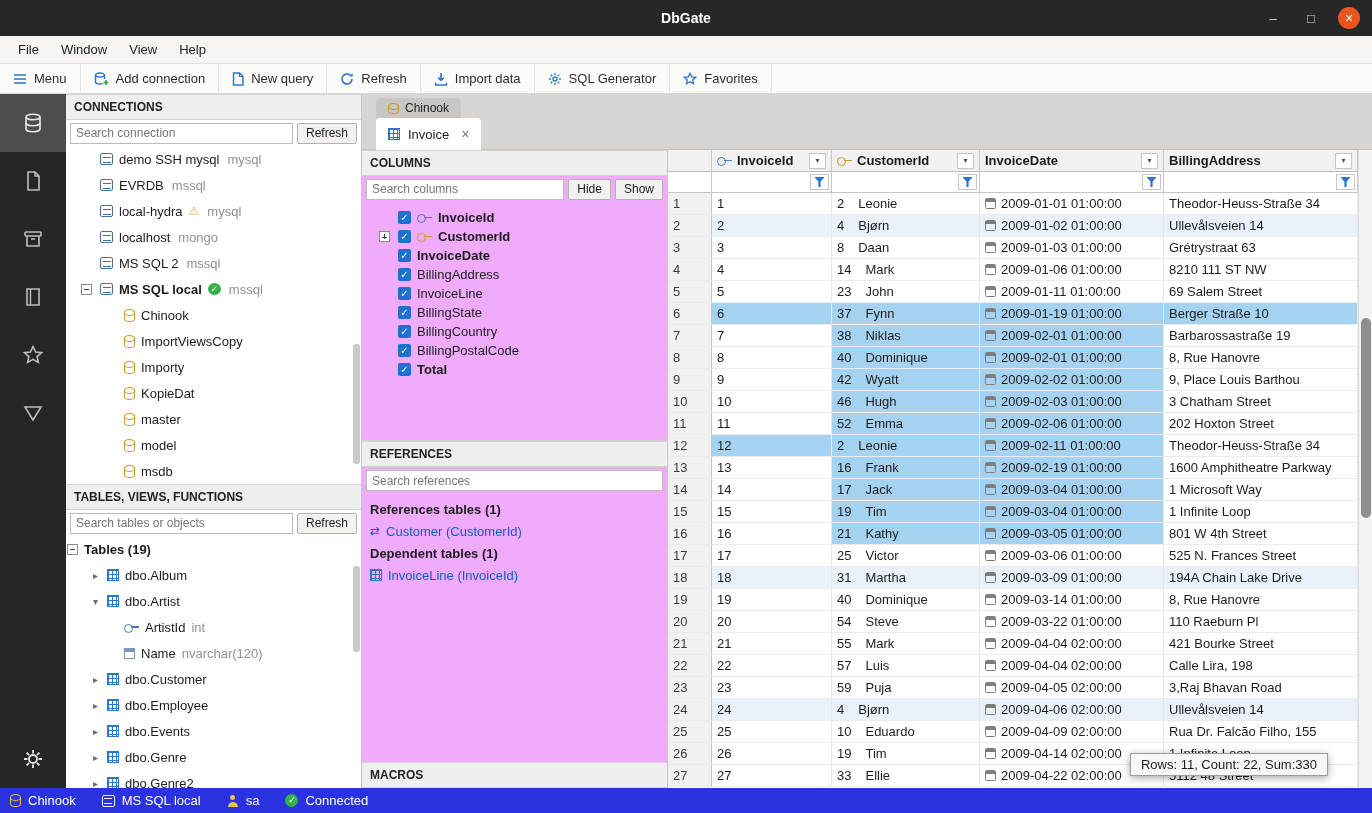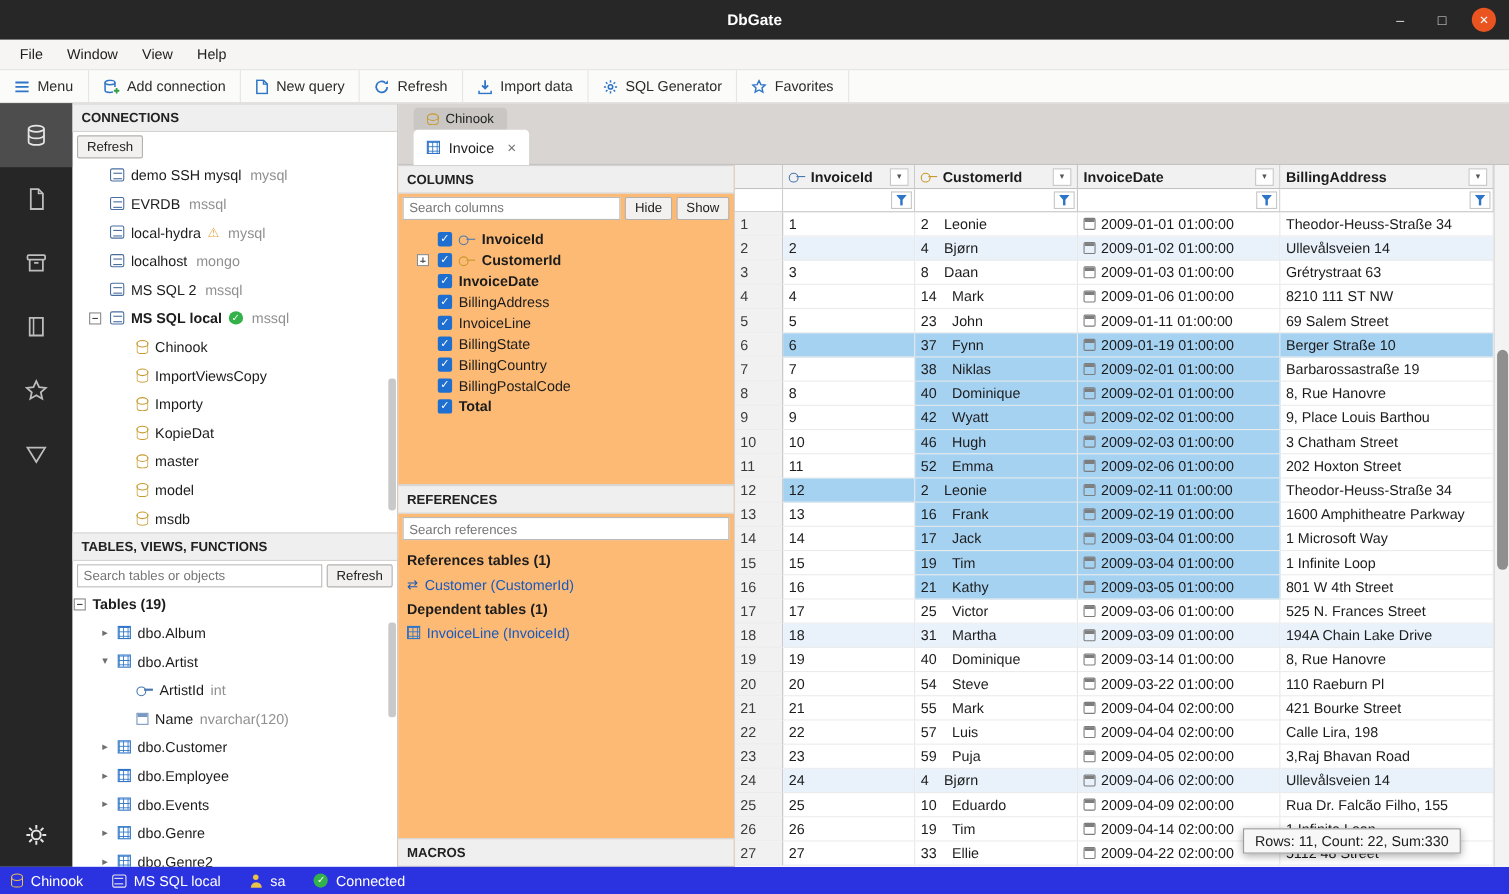--- a/index.html
+++ b/index.html
@@ -54,21 +54,21 @@
 
   
   .rightarea{flex:1;display:flex;flex-direction:column;min-width:0}
   .tabstrip{flex:0 0 56px;background:#d8d5d3;border-bottom:1px solid #c5c2c0;position:relative}
   .tab-group{position:absolute;left:14px;top:4px;height:20px;display:flex;align-items:center;gap:6px;background:#c9c6c4;border-radius:4px 4px 0 0;padding:0 12px;font-size:12px;color:#222}
   .tab{position:absolute;left:14px;top:24px;height:32px;display:flex;align-items:center;gap:8px;background:#fff;border-radius:4px 4px 0 0;padding:0 12px}
   .tab-close{color:#777;font-size:14px;margin-left:4px}
   .rightcontent{flex:1;display:flex;min-height:0}
 
   
-  .centerpanel{flex:0 0 306px;border-right:1px solid #c8c6c4;display:flex;flex-direction:column;background:#fdba74}
+  .centerpanel{flex:0 0 306px;border-right:1px solid #c8c6c4;display:flex;flex-direction:column;background:#f0abfc}
   .columns-section{flex:0 0 290px;display:flex;flex-direction:column}
   .col-list{flex:1;overflow:hidden;padding-top:6px}
   .col-row{height:19px;display:flex;align-items:center;gap:6px;padding-left:14px;white-space:nowrap}
   .cb{width:13px;height:13px;background:var(--cb);border-radius:2px;color:#fff;font-size:10px;line-height:13px;text-align:center;flex:0 0 13px}
   .refs-section{flex:1;display:flex;flex-direction:column;border-top:1px solid #d6d4d2;min-height:0}
   .refs-search{margin:3px 4px;height:21px;border:1px solid #bbb;padding:0 5px;font:inherit;font-size:12px}
   .refs-content{padding:4px 8px}
   .refs-heading{font-weight:bold;height:22px;display:flex;align-items:center}
   .ref-link{color:var(--link);height:22px;display:flex;align-items:center;gap:6px}
   .ref-arrows{font-size:12px}
@@ -237,20 +237,21 @@
             <circle cx="11" cy="11" r="4" fill="none" stroke="#e6e6e6" stroke-width="1.8"></circle>
             <path d="M11 2v3.5M11 16.5V20M2 11h3.5M16.5 11H20M4.6 4.6l2.5 2.5M14.9 14.9l2.5 2.5M17.4 4.6l-2.5 2.5M7.1 14.9l-2.5 2.5" stroke="#e6e6e6" stroke-width="1.8" fill="none"></path>
           </svg>
       </div>
     </div>
 
     <div class="leftpanel">
       <div class="conn-section">
         <div class="widget-header">CONNECTIONS</div>
         <div class="searchrow">
+          <input placeholder="Search connection" style="">
           <button class="btn-sm">Refresh</button>
         </div>
         <div class="conn-list" id="connList">
             <div class="conn-row">
               <span class="exp-slot"></span>
               <span class="srv c-srv"></span>
               <span class="conn-name">demo SSH mysql</span>
               <span class="conn-type">mysql</span>
             </div>
             <div class="conn-row">

